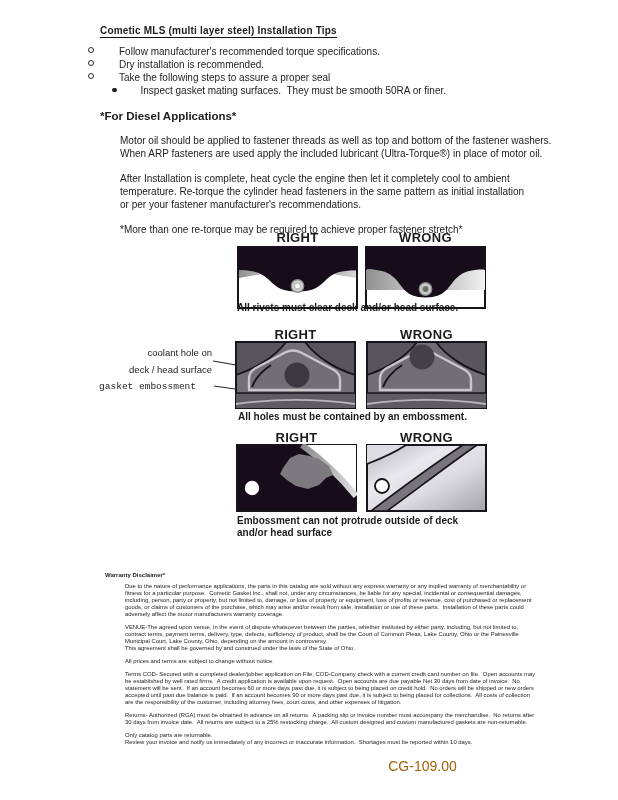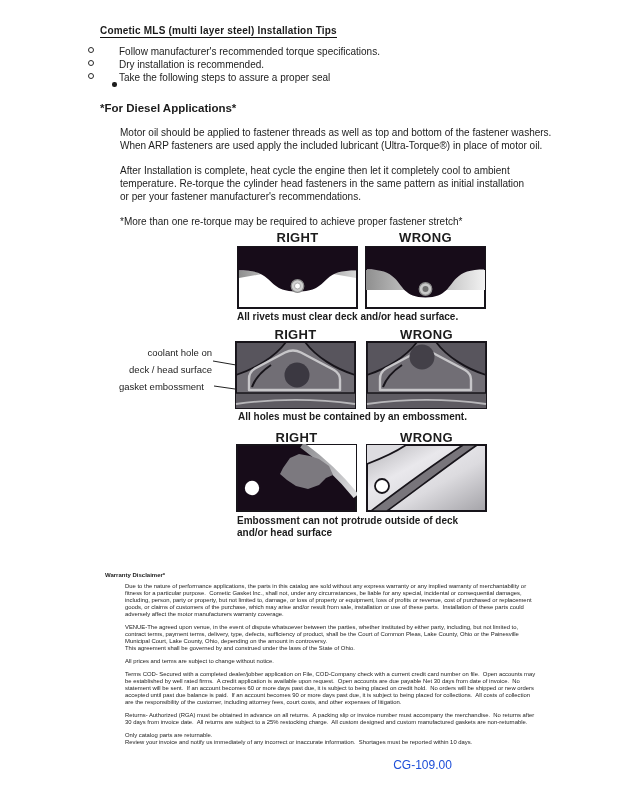--- a/index.html
+++ b/index.html
@@ -30,21 +30,21 @@
   .abs{position:absolute;}
   .rw-header{width:121px;text-align:center;font-size:13px;font-weight:bold;letter-spacing:.3px;}
   .caption{font-size:10px;font-weight:bold;line-height:11.5px;}
   .panel{display:block;}
   .diag-label{font-size:9.5px;line-height:17px;text-align:right;width:112px;}
   
   .warranty{position:absolute;left:105px;top:572px;width:412px;}
   .warranty-heading{font-size:6px;font-weight:bold;margin-bottom:5px;}
   .fine{font-size:5.9px;line-height:7px;margin:0 0 6px 0;}
   
-  .doc-number{position:absolute;left:350px;top:758px;width:145px;text-align:center;font-size:12px;color:#1d4ed8;}
+  .doc-number{position:absolute;left:350px;top:758px;width:145px;text-align:center;font-size:14px;color:#a16207;}
 </style>
 </head>
 <body>
 
 <div class="page">
 
   <div class="content-top">
     <div class="doc-title">Cometic MLS (multi layer steel) Installation Tips</div>
 
     <div class="bullet-row">
@@ -54,20 +54,21 @@
     <div class="bullet-row">
       <span class="marker-circle"></span>
       <span class="pre">Dry installation is recommended.</span>
     </div>
     <div class="bullet-row">
       <span class="marker-circle"></span>
       <span class="pre">Take the following steps to assure a proper seal</span>
     </div>
     <div class="bullet-row sub">
       <span class="marker-dot"></span>
+      <span class="pre">Inspect gasket mating surfaces.  They must be smooth 50RA or finer.</span>
     </div>
 
     <div class="diesel-heading">*For Diesel Applications*</div>
     <div class="para pre">Motor oil should be applied to fastener threads as well as top and bottom of the fastener washers.
 When ARP fasteners are used apply the included lubricant (Ultra-Torque®) in place of motor oil.</div>
     <div class="para pre">After Installation is complete, heat cycle the engine then let it completely cool to ambient
 temperature. Re-torque the cylinder head fasteners in the same pattern as initial installation
 or per your fastener manufacturer's recommendations.</div>
     <div class="para pre">*More than one re-torque may be required to achieve proper fastener stretch*</div>
   </div>
@@ -110,28 +111,28 @@
   </svg>
 
   <svg class="abs panel" style="left:365px;top:246px;" width="121" height="63" viewBox="0 0 121 63">
     <rect x="1" y="1" width="119" height="61" fill="#ffffff" stroke="#17141a" stroke-width="2"></rect>
     <rect x="1" y="24" width="119" height="20" fill="url(#gDeckW)"></rect>
     <path d="M1,1 H120 V23.5 C104,23.5 98,26 91,32.5 C84,39 81.5,51.5 60.5,51.5 C39.5,51.5 37,39 30,32.5 C23,26 17,23.5 1,23.5 Z" fill="#170c19"></path>
     <circle cx="60.5" cy="43" r="6.3" fill="#c9c9c9" stroke="#8a8a8a" stroke-width="1.2"></circle>
     <circle cx="60.5" cy="43" r="3" fill="#6e6e6e"></circle>
   </svg>
 
-  <div class="abs caption" style="left:237px;top:311px;">All rivets must clear deck and/or head surface.</div>
+  <div class="abs caption" style="left:237px;top:302px;">All rivets must clear deck and/or head surface.</div>
 
   <div class="abs rw-header" style="left:235px;top:327px;">RIGHT</div>
   <div class="abs rw-header" style="left:366px;top:327px;">WRONG</div>
 
   <div class="abs diag-label" style="left:100px;top:344px;white-space:pre-line;">coolant hole on
 deck / head surface</div>
-  <div class="abs diag-label" style="left:92px;top:378px;">gasket embossment</div>
+  <div class="abs diag-label" style="left:84px;top:378px;font-family:Liberation Mono, monospace;">gasket embossment</div>
 
   <svg class="abs" style="left:210px;top:350px;" width="160" height="55" viewBox="0 0 160 55">
     <line x1="3" y1="11" x2="95" y2="27" stroke="#222" stroke-width="1"></line>
     <line x1="4" y1="36" x2="53" y2="43" stroke="#222" stroke-width="1"></line>
   </svg>
 
   <svg class="abs panel" style="left:235px;top:341px;" width="121" height="68" viewBox="0 0 121 68">
     <rect x="1" y="1" width="119" height="66" fill="#716e75" stroke="#17141a" stroke-width="2"></rect>
     <path d="M1,1 L51,1 C40,16 20,28 1,34 Z" fill="#58555d" stroke="#17141a" stroke-width="1.8"></path>
     <path d="M70,1 L120,1 L120,34 C101,28 81,16 70,1 Z" fill="#58555d" stroke="#17141a" stroke-width="1.8"></path>

